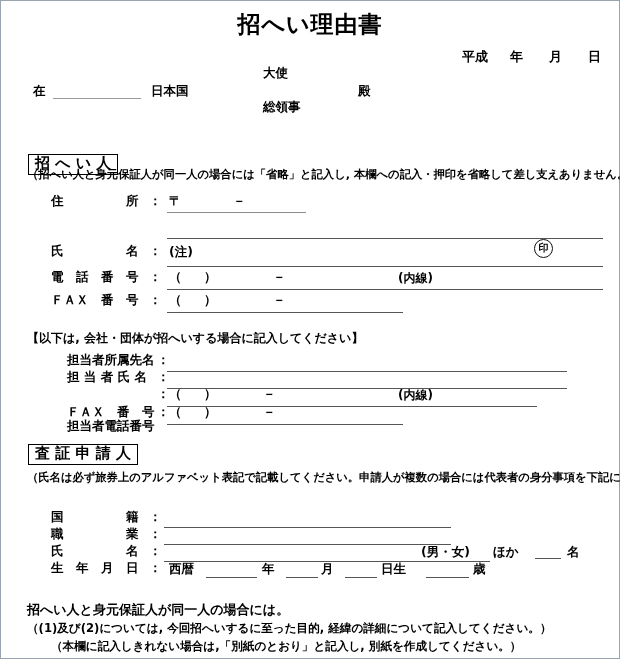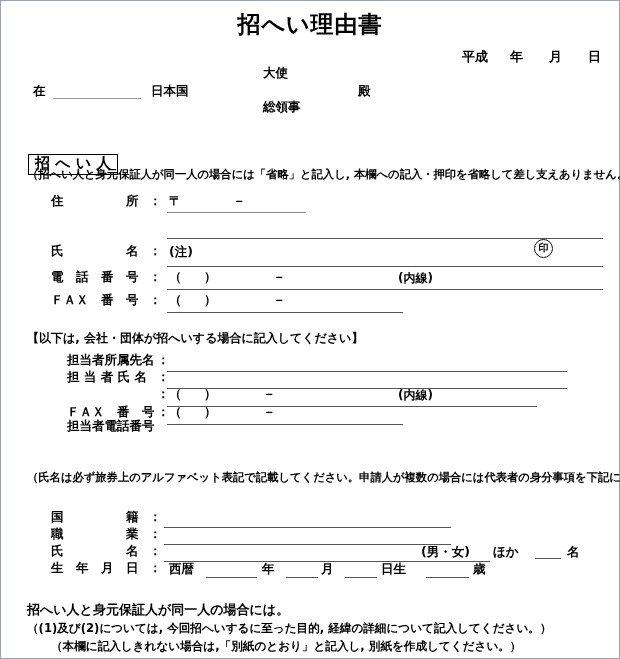--- a/index.html
+++ b/index.html
@@ -155,20 +155,21 @@
   <div class="abs small" style="left:397px;top:386px;">(内線)</div>
   <div class="abs rule" style="left:166px;top:405px;width:370px;"></div>
 
   <div class="abs lbl" style="left:66px;top:403px;">ＦＡＸ　番　号</div>
   <div class="abs colon" style="left:156px;top:403px;">：</div>
   <div class="abs fieldtxt" style="left:168px;top:403px;">（</div>
   <div class="abs fieldtxt" style="left:203px;top:403px;">）</div>
   <div class="abs fieldtxt" style="left:262px;top:403px;">－</div>
   <div class="abs rule" style="left:166px;top:423px;width:236px;"></div>
 
+  <div class="abs boxhead" id="sec2-head">査 証 申 請 人</div>
   <div class="abs note" style="left:26px;top:470px;">（氏名は必ず旅券上のアルファベット表記で記載してください。申請人が複数の場合には代表者の身分事項を下記に記入</div>
 
   <div class="abs lbl" style="left:50px;top:508px;">国　　　　　籍</div>
   <div class="abs colon" style="left:148px;top:508px;">：</div>
   <div class="abs rule" style="left:163px;top:526px;width:287px;"></div>
 
   <div class="abs lbl" style="left:50px;top:525px;">職　　　　　業</div>
   <div class="abs colon" style="left:148px;top:525px;">：</div>
   <div class="abs rule" style="left:163px;top:543px;width:287px;"></div>
 

